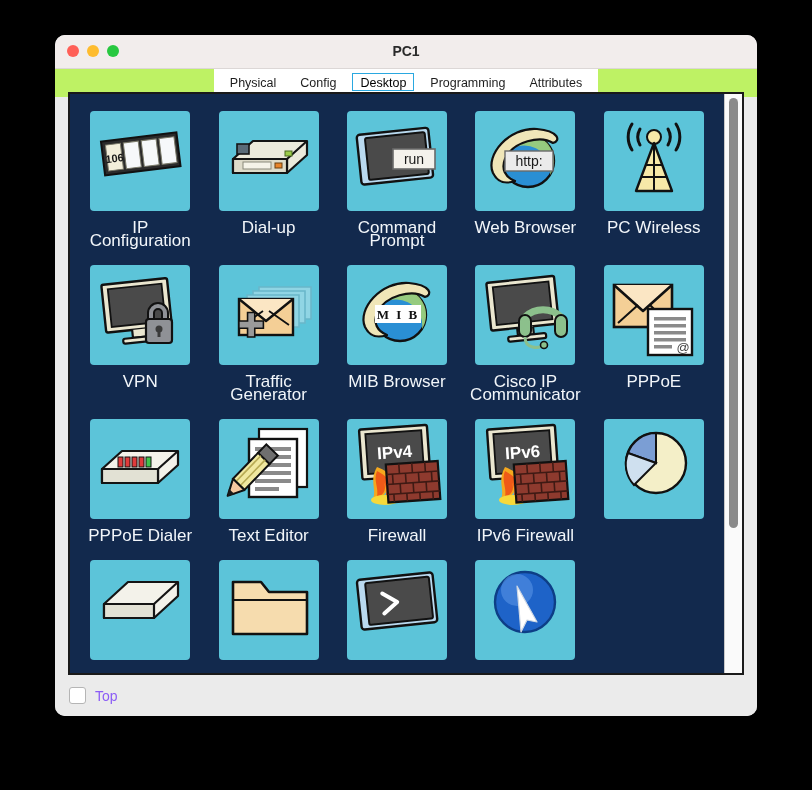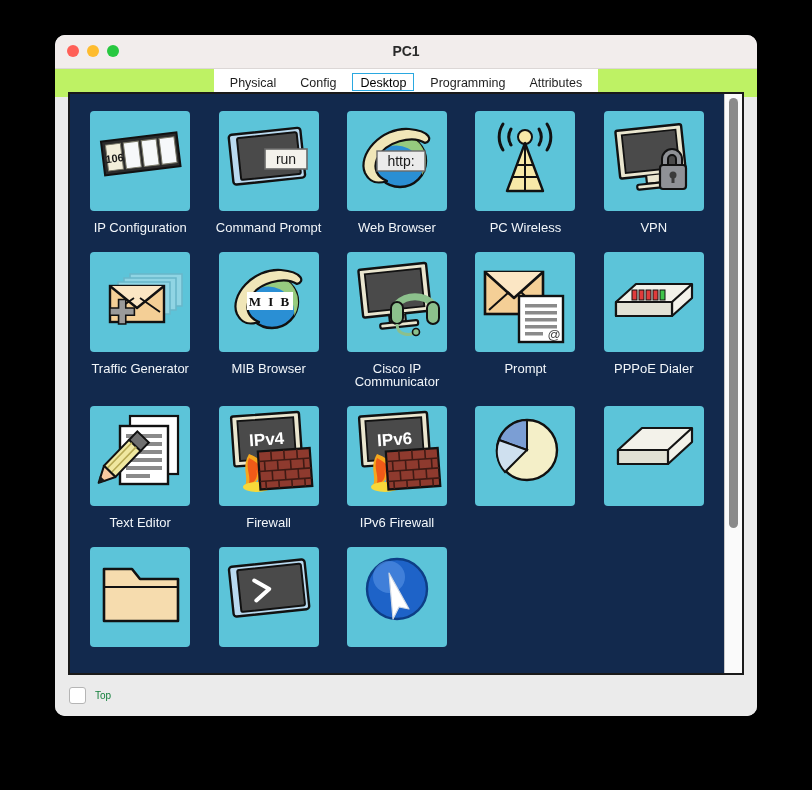--- a/index.html
+++ b/index.html
@@ -58,40 +58,40 @@
   }
   .cell{
     display:flex;flex-direction:column;align-items:center;
     padding-top:9px;padding-bottom:9px;
   }
   .tile{
     width:100px;height:100px;background:#5cc4d9;border-radius:4px;
     position:relative;overflow:hidden;
   }
   .caption{
-    margin-top:10px;font-size:13px;color:#f2f6fa;text-align:center;
+    margin-top:10px;font-size:17px;color:#f2f6fa;text-align:center;
     line-height:13px;width:118px;
   }
   .sbar{
     width:17px;background:#fafafa;border-left:1px solid #c8c8c8;
     position:relative;
   }
   .sthumb{
     position:absolute;left:4px;top:4px;width:9px;height:430px;
     background:#8a8a8a;border-radius:5px;
   }
   .footer{
     position:absolute;left:0;bottom:0;width:100%;height:41px;
     background:#ebebeb;
   }
   .chk-row{position:absolute;left:14px;top:12px;display:flex;align-items:center;gap:9px;}
   .chk{
     width:15px;height:15px;background:#fff;border:1px solid #b5b5b5;border-radius:3px;
   }
-  .chk-label{font-size:10px;color:#15803d;}
+  .chk-label{font-size:14px;color:#8b5cf6;}
   svg{display:block;}
 </style>
 </head>
 <body>
 
 <div class="window">
 
   <div class="titlebar">
     <div class="lights">
       <div class="light red"></div>
@@ -136,20 +136,35 @@
                 <rect x="35" y="30" width="15" height="26" fill="#f6f8fa" stroke="#7a7a6a"></rect>
                 <rect x="53" y="30" width="15" height="26" fill="#f6f8fa" stroke="#7a7a6a"></rect>
                 <rect x="71" y="30" width="15" height="26" fill="#f6f8fa" stroke="#7a7a6a"></rect>
                 <text x="24.5" y="48" font-family="Liberation Sans, sans-serif" font-size="11" font-weight="bold" fill="#1a1a1a" text-anchor="middle">106</text>
               </g>
             </svg>
           </div>
           <div class="caption">IP Configuration</div>
         </div>
 
+        <div class="cell">
+          <div class="tile">
+            <svg width="100" height="100" viewBox="0 0 100 100">
+              <path d="M14 48 L34 30 L88 30 L88 44 L68 62 L14 62 Z" fill="#eceadb" stroke="#141414" stroke-width="2.2" stroke-linejoin="round"></path>
+              <path d="M14 48 L68 48 L88 30" fill="none" stroke="#141414" stroke-width="2.2"></path>
+              <path d="M68 48 L68 62" stroke="#141414" stroke-width="2.2"></path>
+              <path d="M14 48 L68 48 L68 62 L14 62 Z" fill="#dedbc9" stroke="#141414" stroke-width="2.2" stroke-linejoin="round"></path>
+              <rect x="18" y="33" width="12" height="10" fill="#5a6b78" stroke="#141414" stroke-width="1.6"></rect>
+              <rect x="24" y="51" width="28" height="7" fill="#f6f4e8" stroke="#8a8a7a"></rect>
+              <rect x="56" y="52" width="7" height="5" fill="#e8842a" stroke="#6a4010"></rect>
+              <rect x="66" y="40" width="7" height="5" fill="#9ccb4a" stroke="#4a6a20"></rect>
+            </svg>
+          </div>
+          <div class="caption">Dial-up</div>
+        </div>
 
 
         <div class="cell">
           <div class="tile">
             <svg width="100" height="100" viewBox="0 0 100 100">
               <g transform="rotate(-6 50 46)">
                 <rect x="12" y="20" width="72" height="50" rx="3" fill="#b9d9ef" stroke="#111" stroke-width="2.4"></rect>
                 <rect x="20" y="24" width="60" height="42" rx="2" fill="#4a4a4a" stroke="#111" stroke-width="2"></rect>
               </g>
               <rect x="46" y="38" width="42" height="20" fill="#f4f2ec" stroke="#6a6a6a" stroke-width="1.6"></rect>
@@ -264,21 +279,21 @@
               <g fill="#8a8a8a">
                 <rect x="50" y="52" width="32" height="3.5"></rect>
                   <rect x="50" y="59" width="32" height="3.5"></rect>
                 <rect x="50" y="66" width="32" height="3.5"></rect>
                   <rect x="50" y="73" width="32" height="3.5"></rect>
                 <rect x="50" y="80" width="18" height="3.5"></rect>
               </g>
               <text x="79" y="87" font-family="Liberation Sans, sans-serif" font-size="13" fill="#444" text-anchor="middle">@</text>
             </svg>
           </div>
-          <div class="caption">Prompt</div>
+          <div class="caption">PPPoE</div>
         </div>
 
         <div class="cell">
           <div class="tile">
             <svg width="100" height="100" viewBox="0 0 100 100">
               <path d="M12 50 L32 32 L88 32 L88 46 L68 64 L12 64 Z" fill="#f3f2ea" stroke="#141414" stroke-width="2.2" stroke-linejoin="round"></path>
               <path d="M12 50 L68 50 L88 32" fill="none" stroke="#141414" stroke-width="2.2"></path>
               <path d="M68 50 L68 64" stroke="#141414" stroke-width="2.2"></path>
               <path d="M12 50 L68 50 L68 64 L12 64 Z" fill="#e2e1d4" stroke="#141414" stroke-width="2.2" stroke-linejoin="round"></path>
               <g stroke="#111" stroke-width="1">

